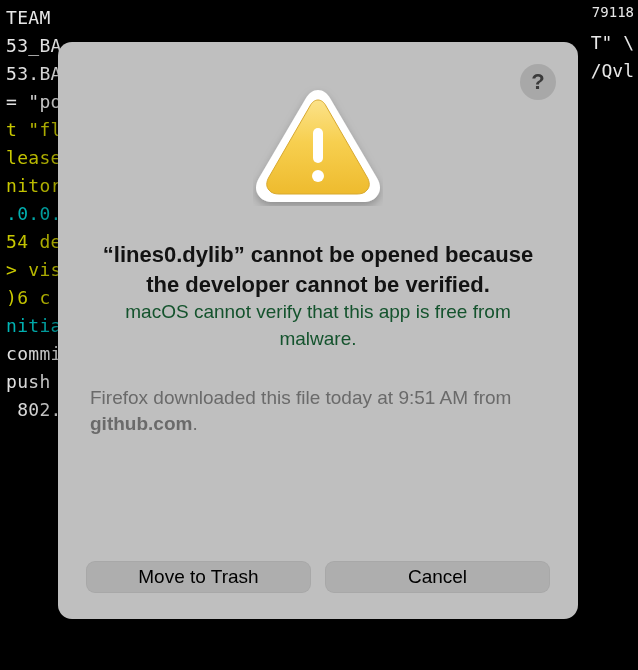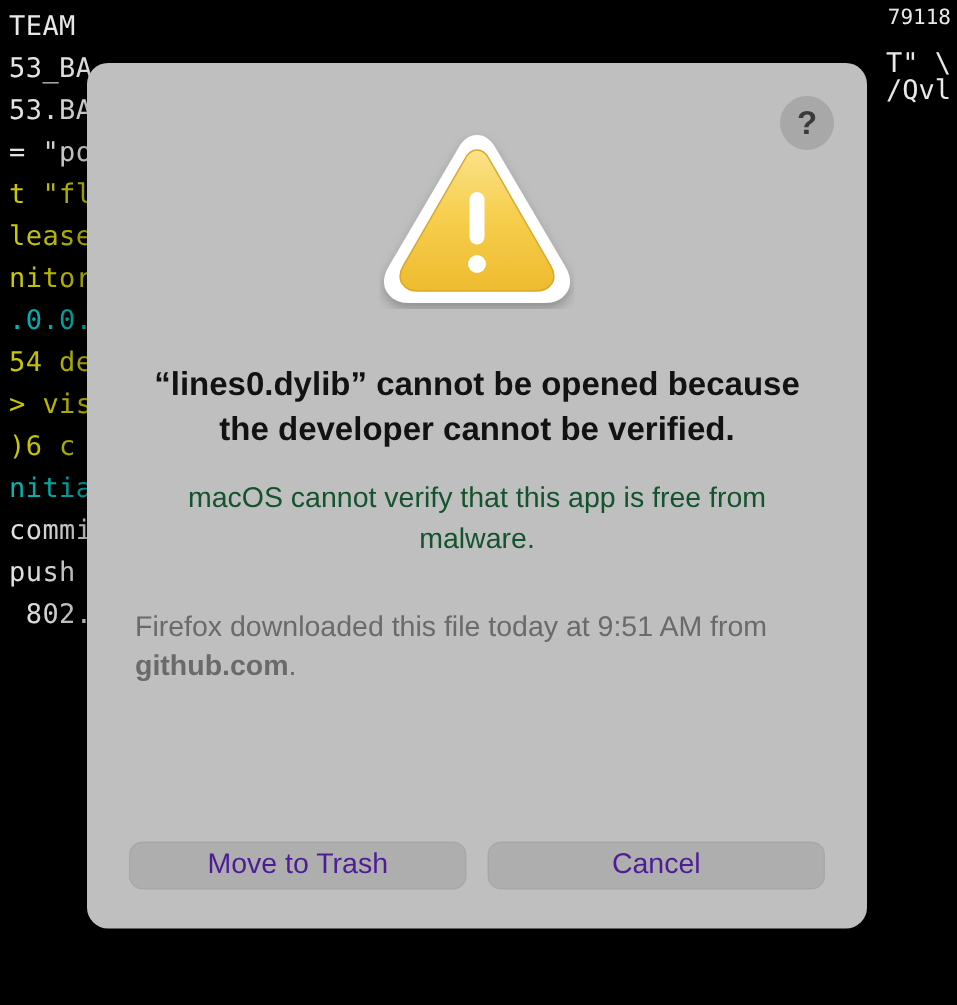--- a/index.html
+++ b/index.html
@@ -64,21 +64,20 @@
   .warning-icon {
     margin-top: 20px;
     margin-bottom: 30px;
   }
   .dialog-title {
     font-size: 22px;
     font-weight: 700;
     color: #121212;
     text-align: center;
     line-height: 1.35;
-    margin-bottom: 20px;
     padding: 0 4px;
   }
   .dialog-subtitle {
     font-size: 19px;
     font-weight: 400;
     color: #14532d;
     text-align: center;
     line-height: 1.4;
     margin-bottom: 32px;
     padding: 0 4px;
@@ -100,21 +99,21 @@
     margin-top: auto;
   }
   .mac-button {
     flex: 1;
     height: 32px;
     border-radius: 9px;
     background: #aeaeae;
     border: none;
     font-size: 19px;
     font-weight: 400;
-    color: #4c1d95;
+    color: #000000;
     cursor: pointer;
     font-family: inherit;
     box-shadow: inset 0 0 0 1px rgba(0,0,0,0.03);
   }
 </style>
 </head>
 <body>
 
 <div class="terminal" id="terminal"><span class="terminal-line ">TEAM</span><span class="terminal-line ">53_BA</span><span class="terminal-line ">53.BA</span><span class="terminal-line ">= "po</span><span class="terminal-line yellow">t "fl</span><span class="terminal-line yellow">lease</span><span class="terminal-line yellow">nitor</span><span class="terminal-line cyan">.0.0.</span><span class="terminal-line "></span><span class="terminal-line yellow">54 de</span><span class="terminal-line yellow">&gt; vis</span><span class="terminal-line "></span><span class="terminal-line yellow">)6 c</span><span class="terminal-line cyan">nitia</span><span class="terminal-line "></span><span class="terminal-line "></span><span class="terminal-line ">commi</span><span class="terminal-line "></span><span class="terminal-line "></span><span class="terminal-line ">push</span><span class="terminal-line "></span><span class="terminal-line "></span><span class="terminal-line "> 802.00 KiB/s, done.</span></div>
 
@@ -174,13 +173,13 @@
 
   <div class="button-row">
     <button class="mac-button">Move to Trash</button>
     <button class="mac-button">Cancel</button>
   </div>
 
 </div>
 
 <span style="position: absolute; right: 4px; top: 4px; font-family: Menlo, Monaco, monospace; font-size: 14px; color: rgb(232, 232, 232);">79118</span>
 <span style="position: absolute; right: 4px; top: 32px; font-family: Menlo, Monaco, monospace; font-size: 18px; color: rgb(232, 232, 232);">T" \</span>
-<span style="position: absolute; right: 4px; top: 50px; font-family: Menlo, Monaco, monospace; font-size: 18px; color: rgb(232, 232, 232);">/Qvl</span>
+<span style="position: absolute; right: 4px; top: 60px; font-family: Menlo, Monaco, monospace; font-size: 18px; color: rgb(232, 232, 232);">/Qvl</span>
 
 </body></html>

